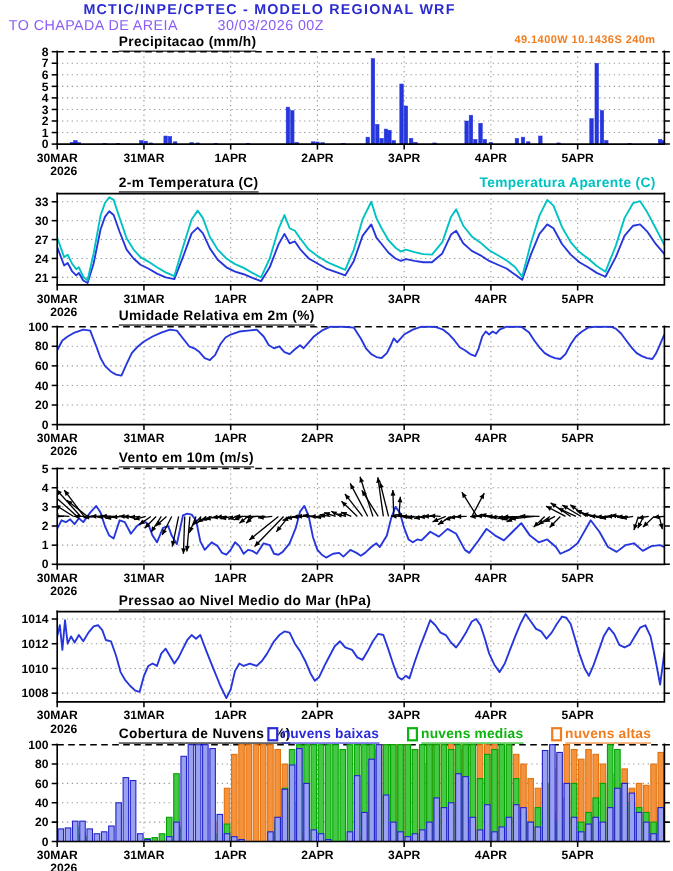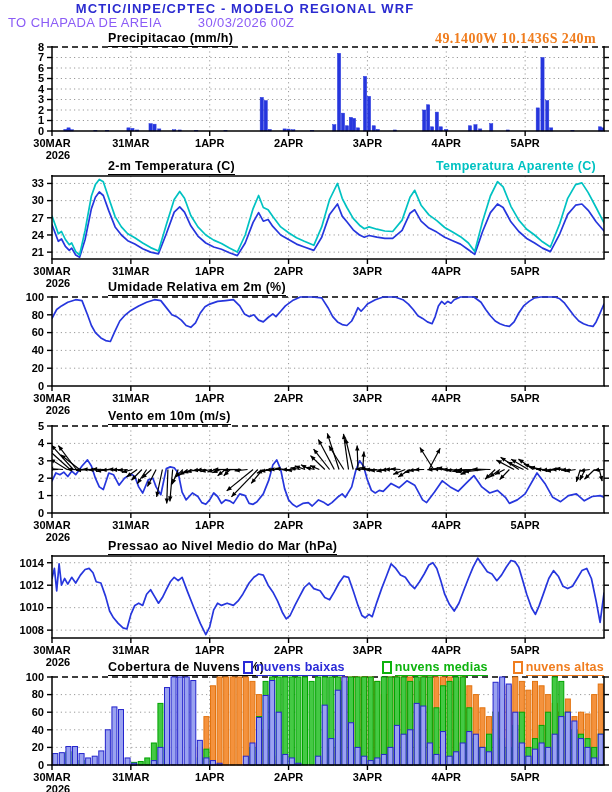--- a/index.html
+++ b/index.html
@@ -5,34 +5,34 @@
   html,body{margin:0;padding:0;background:#ffffff;}
   .page{position:relative;width:612px;height:792px;background:#fff;overflow:hidden;
         font-family:"Liberation Sans",sans-serif;}
   #plot{position:absolute;top:0;left:0;}
   #plot text{font-family:"Liberation Sans",sans-serif;font-weight:bold;fill:#000;}
   .hdr1{position:absolute;top:1px;left:0;width:490px;text-align:center;
         font-weight:bold;font-size:13px;letter-spacing:1.1px;color:#2b2bd0;white-space:pre;}
   .hdr2{position:absolute;top:15px;left:8px;font-weight:normal;font-size:13px;
         letter-spacing:0.4px;color:#8b5cf6;white-space:pre;}
   .hdr2 .run{margin-left:36px;}
-  .coords{position:absolute;top:31px;right:16px;font-weight:bold;font-size:14px;
-        letter-spacing:0.4px;color:#f07d1e;font-family:Liberation Serif, serif;}
+  .coords{position:absolute;top:31px;right:16px;font-weight:bold;font-size:10px;
+        letter-spacing:0.4px;color:#f07d1e;}
   .ptitle{position:absolute;left:68px;font-weight:bold;font-size:12.5px;color:#000;
         letter-spacing:0.3px;white-space:pre;padding-left:40px;}
   .ptitle .ul{border-bottom:1.5px solid #000;padding-bottom:1px;}
   .rlabel{position:absolute;right:16px;font-weight:bold;font-size:12.5px;color:#00c2c2;
         letter-spacing:0.3px;}
   .cloudlegend{position:absolute;left:243px;top:660px;display:flex;gap:25px;
         font-weight:bold;font-size:12.5px;letter-spacing:0.2px;}
   .lgitem{display:flex;align-items:flex-start;}
   .lgsq{display:inline-block;width:6px;height:9px;border:2px solid;margin:1px 3px 0 0;background:#fff;}
   .lgtext{border-bottom:1.5px solid currentColor;padding-bottom:1px;}
   .lg-blue{color:#2a2ad8;}
-  .lg-green{color:#0db30d;margin-left:12px;}
+  .lg-green{color:#0db30d;}
   .lg-orange{color:#f07d1e;}
 </style>
 </head>
 <body>
 
 <div class="page">
   <svg id="plot" width="612" height="792" viewBox="0 0 612 792">
       <clipPath id="clip0">
         <rect x="52" y="46" width="552" height="86"></rect>
       </clipPath>

